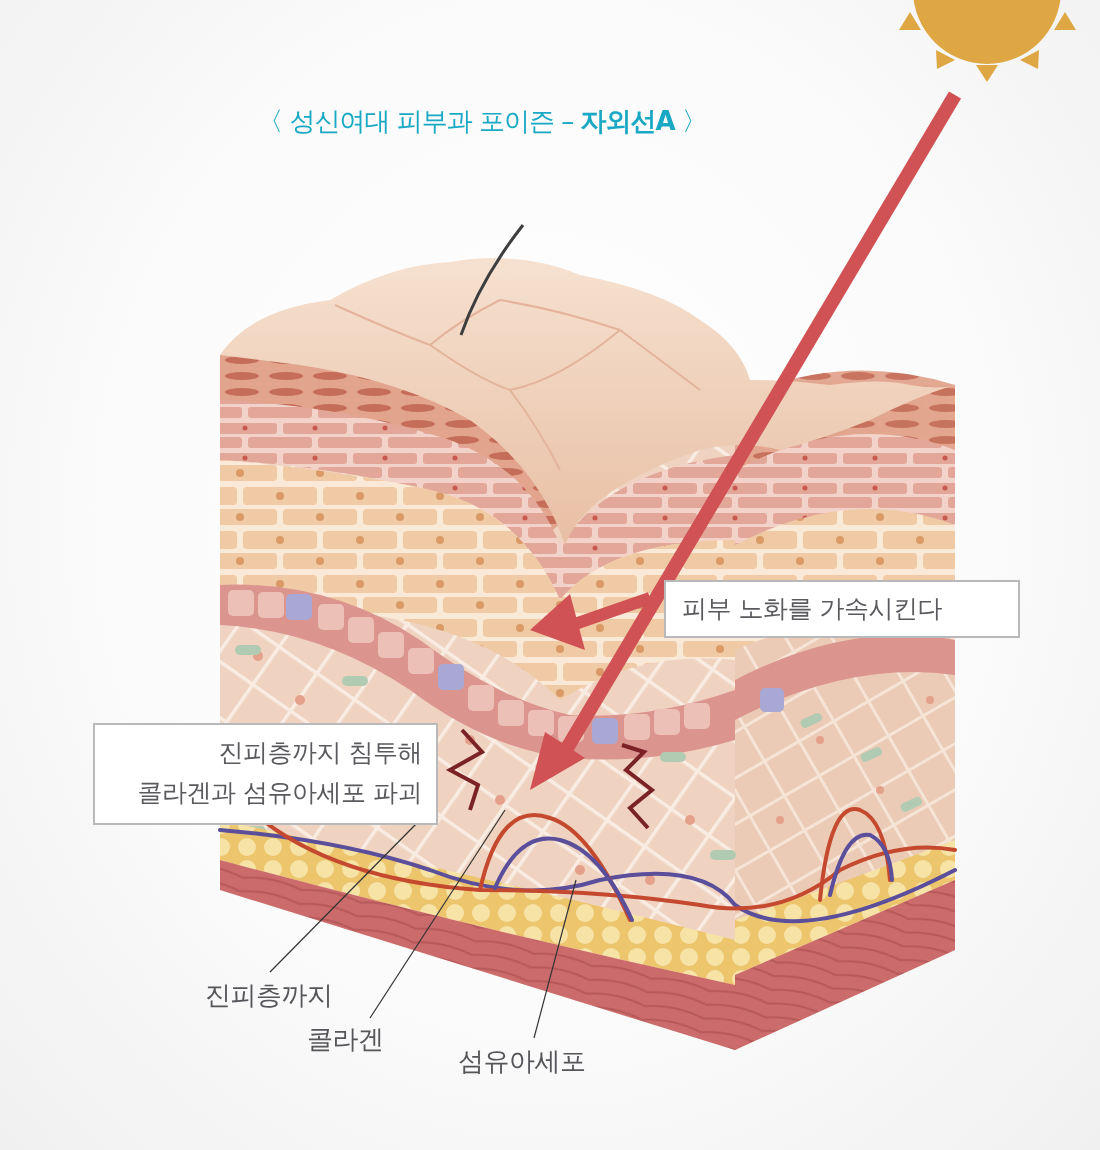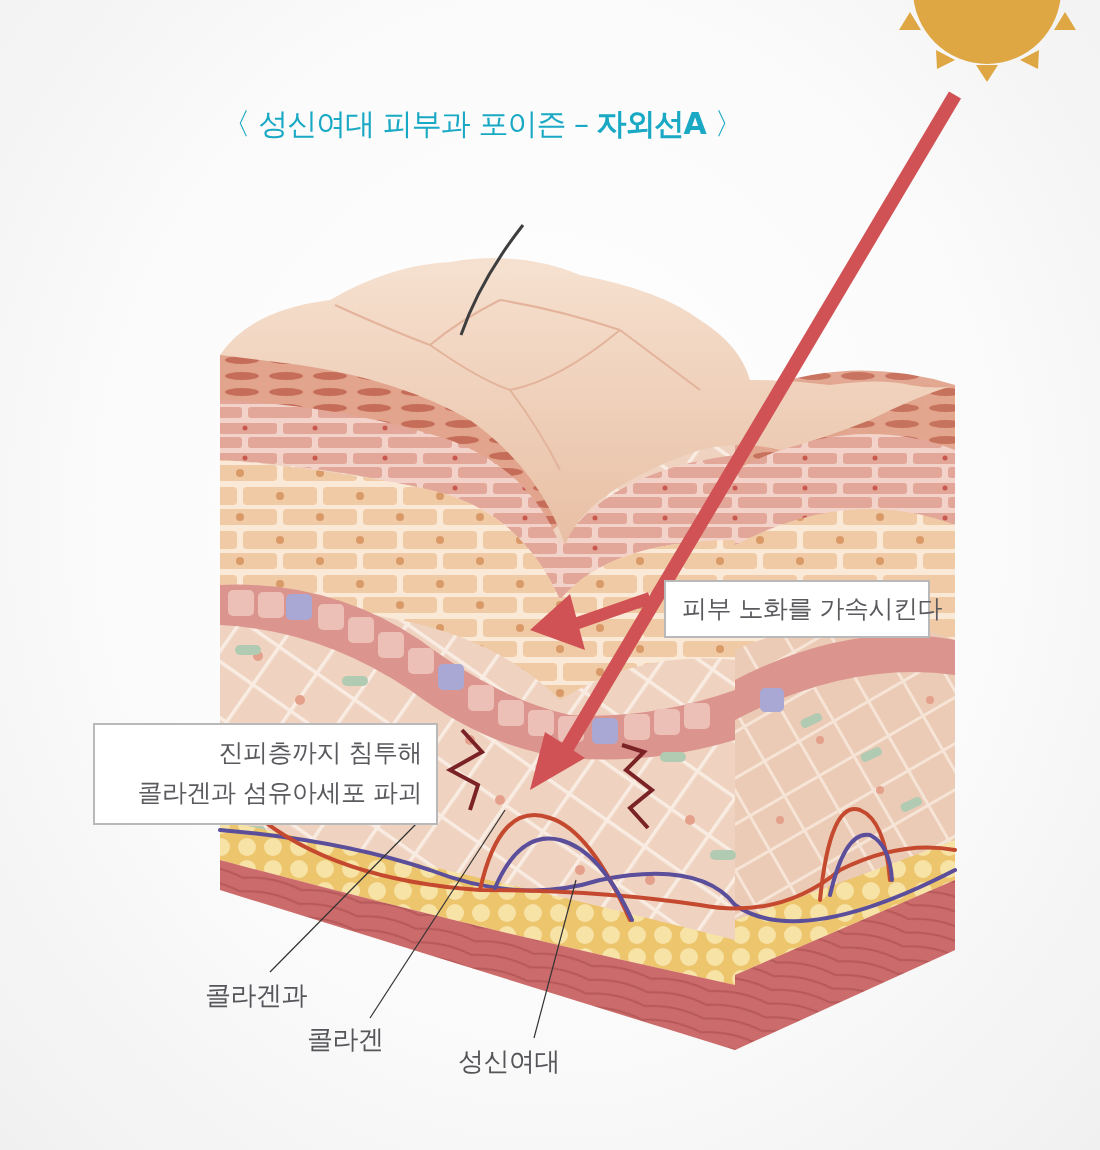--- a/index.html
+++ b/index.html
@@ -4,30 +4,30 @@
 <style>
   html, body { margin: 0; padding: 0; }
   body {
     width: 1100px; height: 1150px; overflow: hidden; position: relative;
     background: radial-gradient(ellipse at 50% 45%, #ffffff 0%, #fbfbfb 55%, #f0f0f0 100%);
     font-family: "DejaVu Sans", "Liberation Sans", sans-serif;
   }
   .stage { position: absolute; left: 0; top: 0; width: 1100px; height: 1150px; }
   .title {
     position: absolute; left: 0; width: 964px; top: 104px; text-align: center;
-    font-size: 30px; color: #1aa9c4; letter-spacing: -1px; white-space: nowrap;
+    font-size: 26px; color: #1aa9c4; letter-spacing: -1px; white-space: nowrap;
   }
   .title .bracket { font-weight: 300; }
   .title .strong { font-weight: 700; }
   .callout {
     position: absolute; background: #ffffff; border: 2px solid #b9b9b9;
     color: #5a5a5e; font-size: 25px; line-height: 40px; letter-spacing: -0.5px;
     box-sizing: border-box;
   }
-  .callout-aging { left: 664px; top: 580px; width: 266px; height: 58px; padding: 7px 2px 0 16px; white-space: nowrap; }
+  .callout-aging { left: 664px; top: 580px; width: 356px; height: 58px; padding: 7px 2px 0 16px; white-space: nowrap; }
   .callout-dermis { left: 93px; top: 723px; width: 345px; height: 102px; padding: 8px 14px 0 12px; text-align: right; }
   .callout-dermis div { white-space: nowrap; }
   .label {
     position: absolute; color: #55555a; font-size: 26px; letter-spacing: -0.5px; white-space: nowrap;
   }
   .label-elastin { left: 205px; top: 978px; }
   .label-collagen { left: 307px; top: 1022px; }
   .label-fibro { left: 458px; top: 1044px; }
 </style>
 </head>
@@ -208,16 +208,16 @@
 
   <div class="callout callout-aging">
     <span>피부 노화를 가속시킨다</span>
   </div>
 
   <div class="callout callout-dermis">
     <div>진피층까지 침투해</div>
     <div>콜라겐과 섬유아세포 파괴</div>
   </div>
 
-  <div class="label label-elastin">콜라겐과</div>
+  <div class="label label-elastin">진피층까지</div>
   <div class="label label-collagen">콜라겐</div>
-  <div class="label label-fibro">성신여대</div>
+  <div class="label label-fibro">섬유아세포</div>
 </div>
 
 </body></html>

